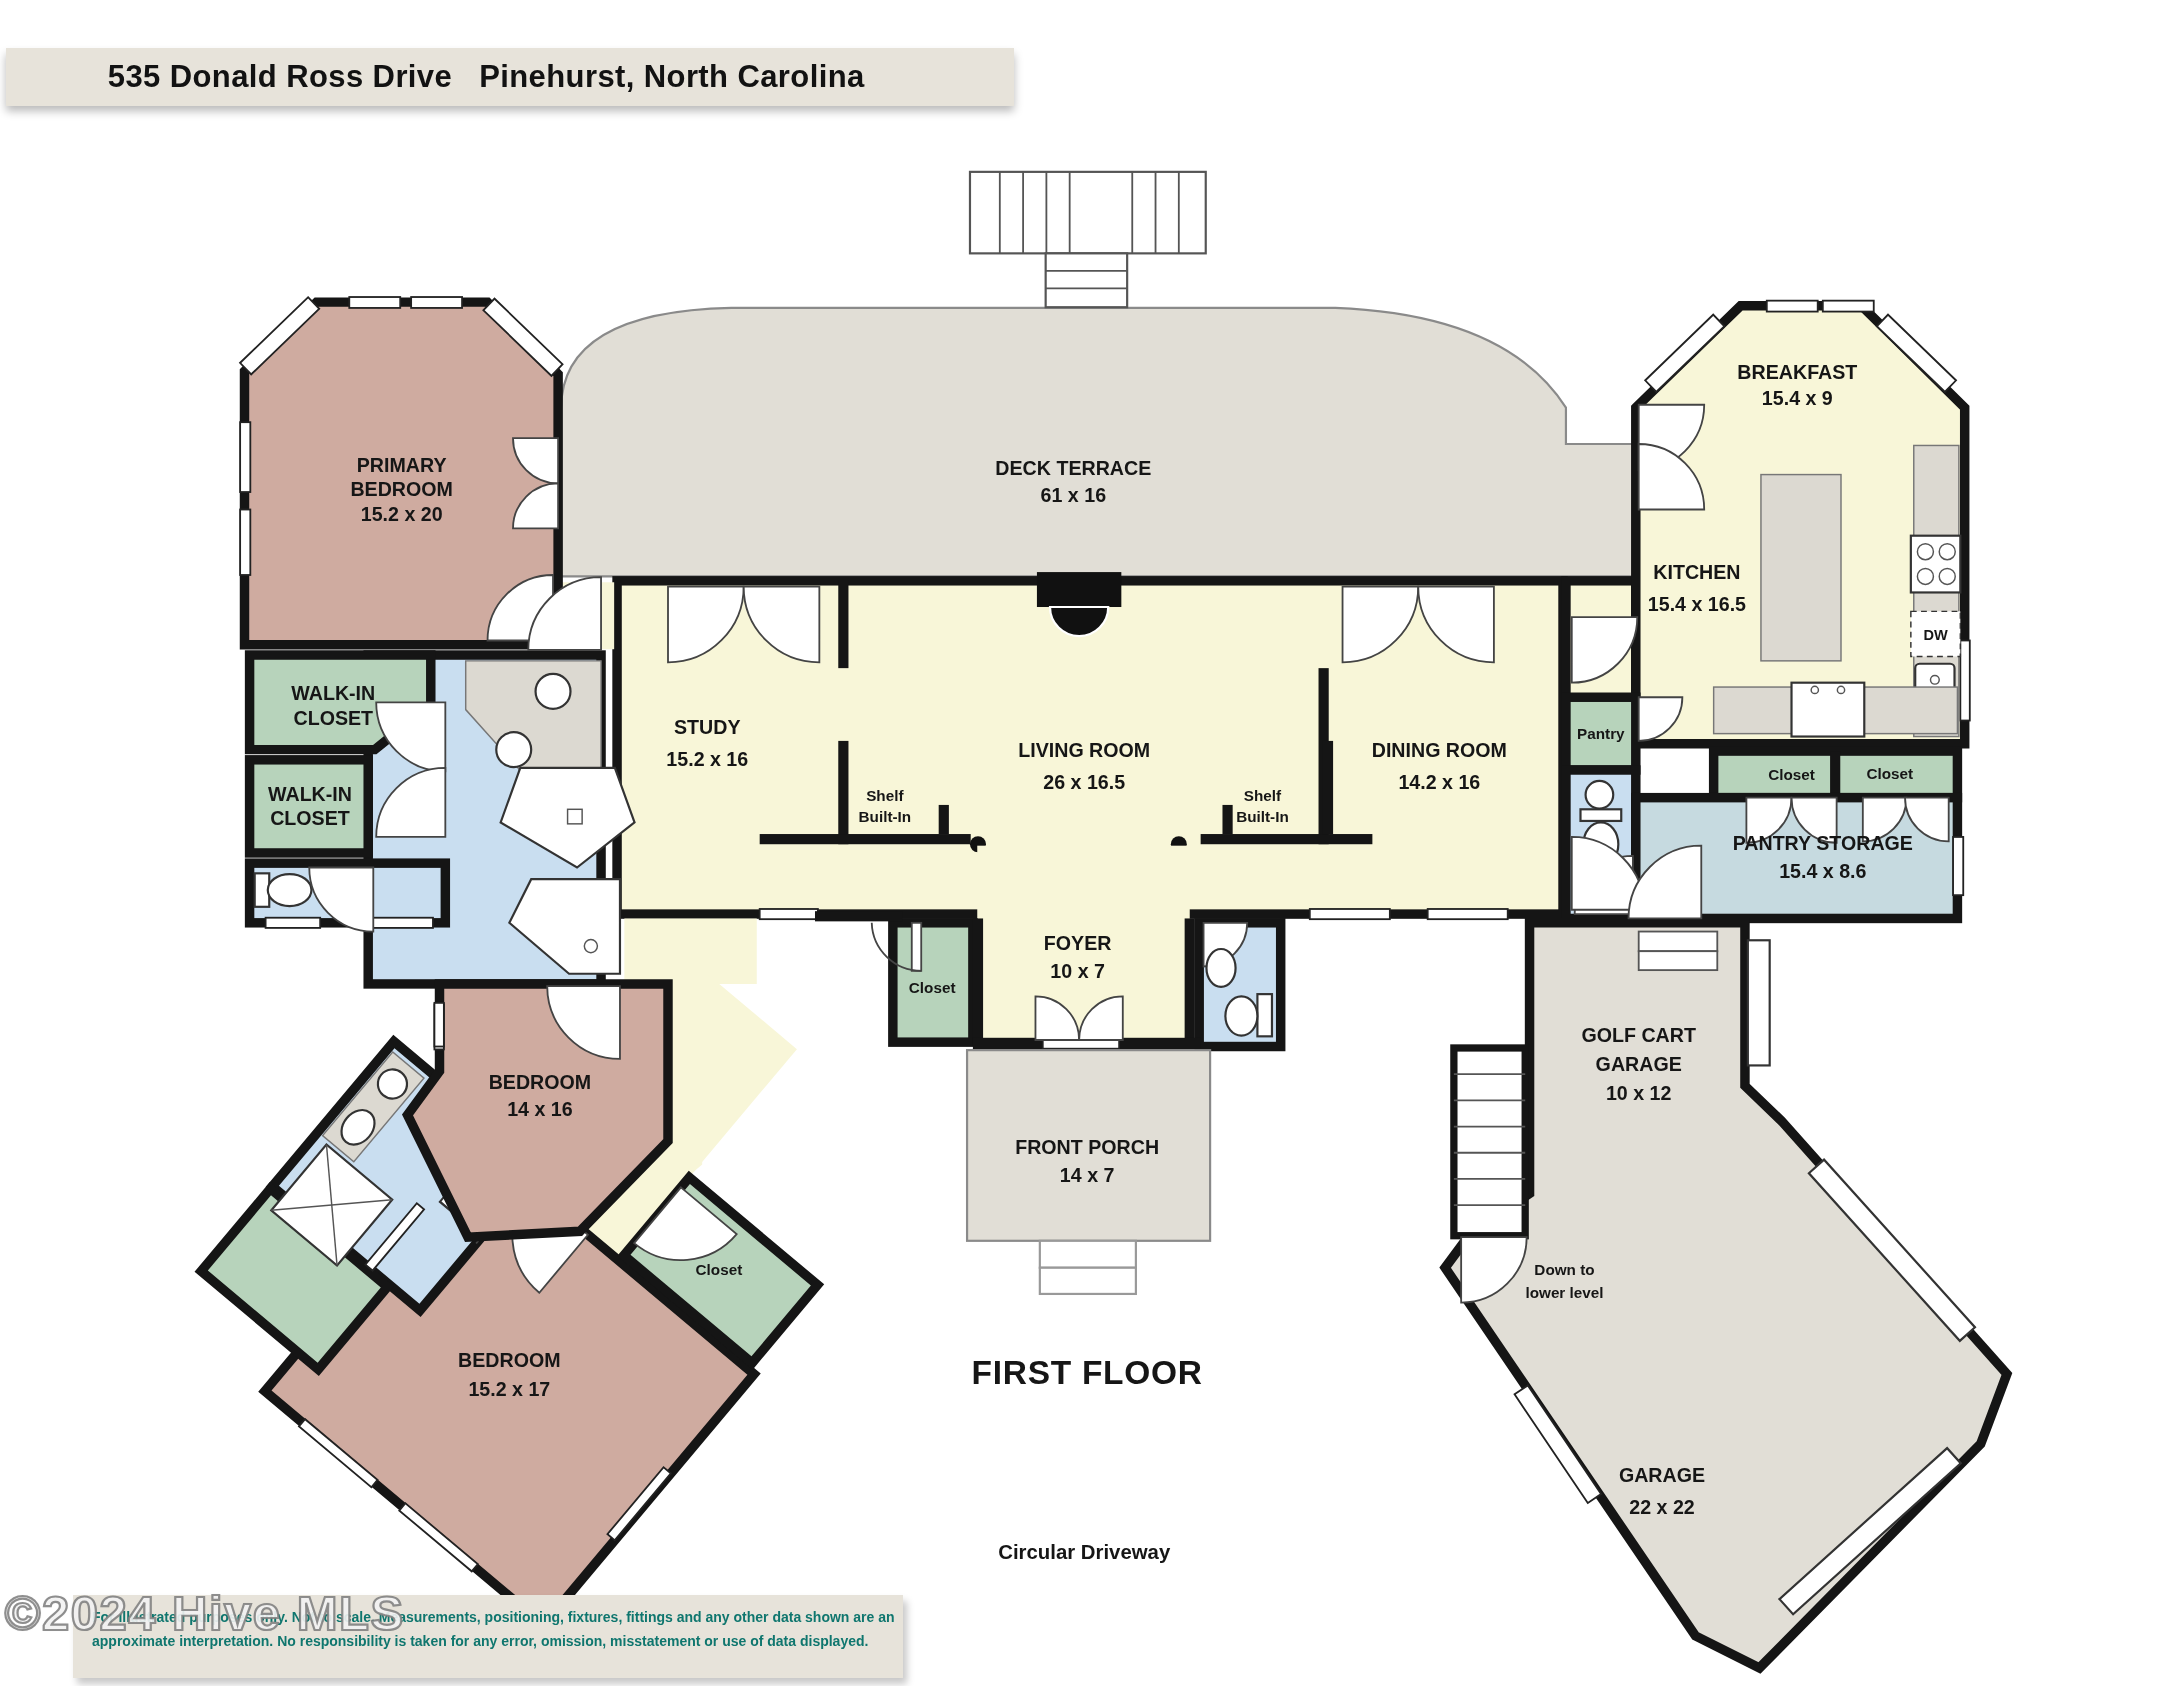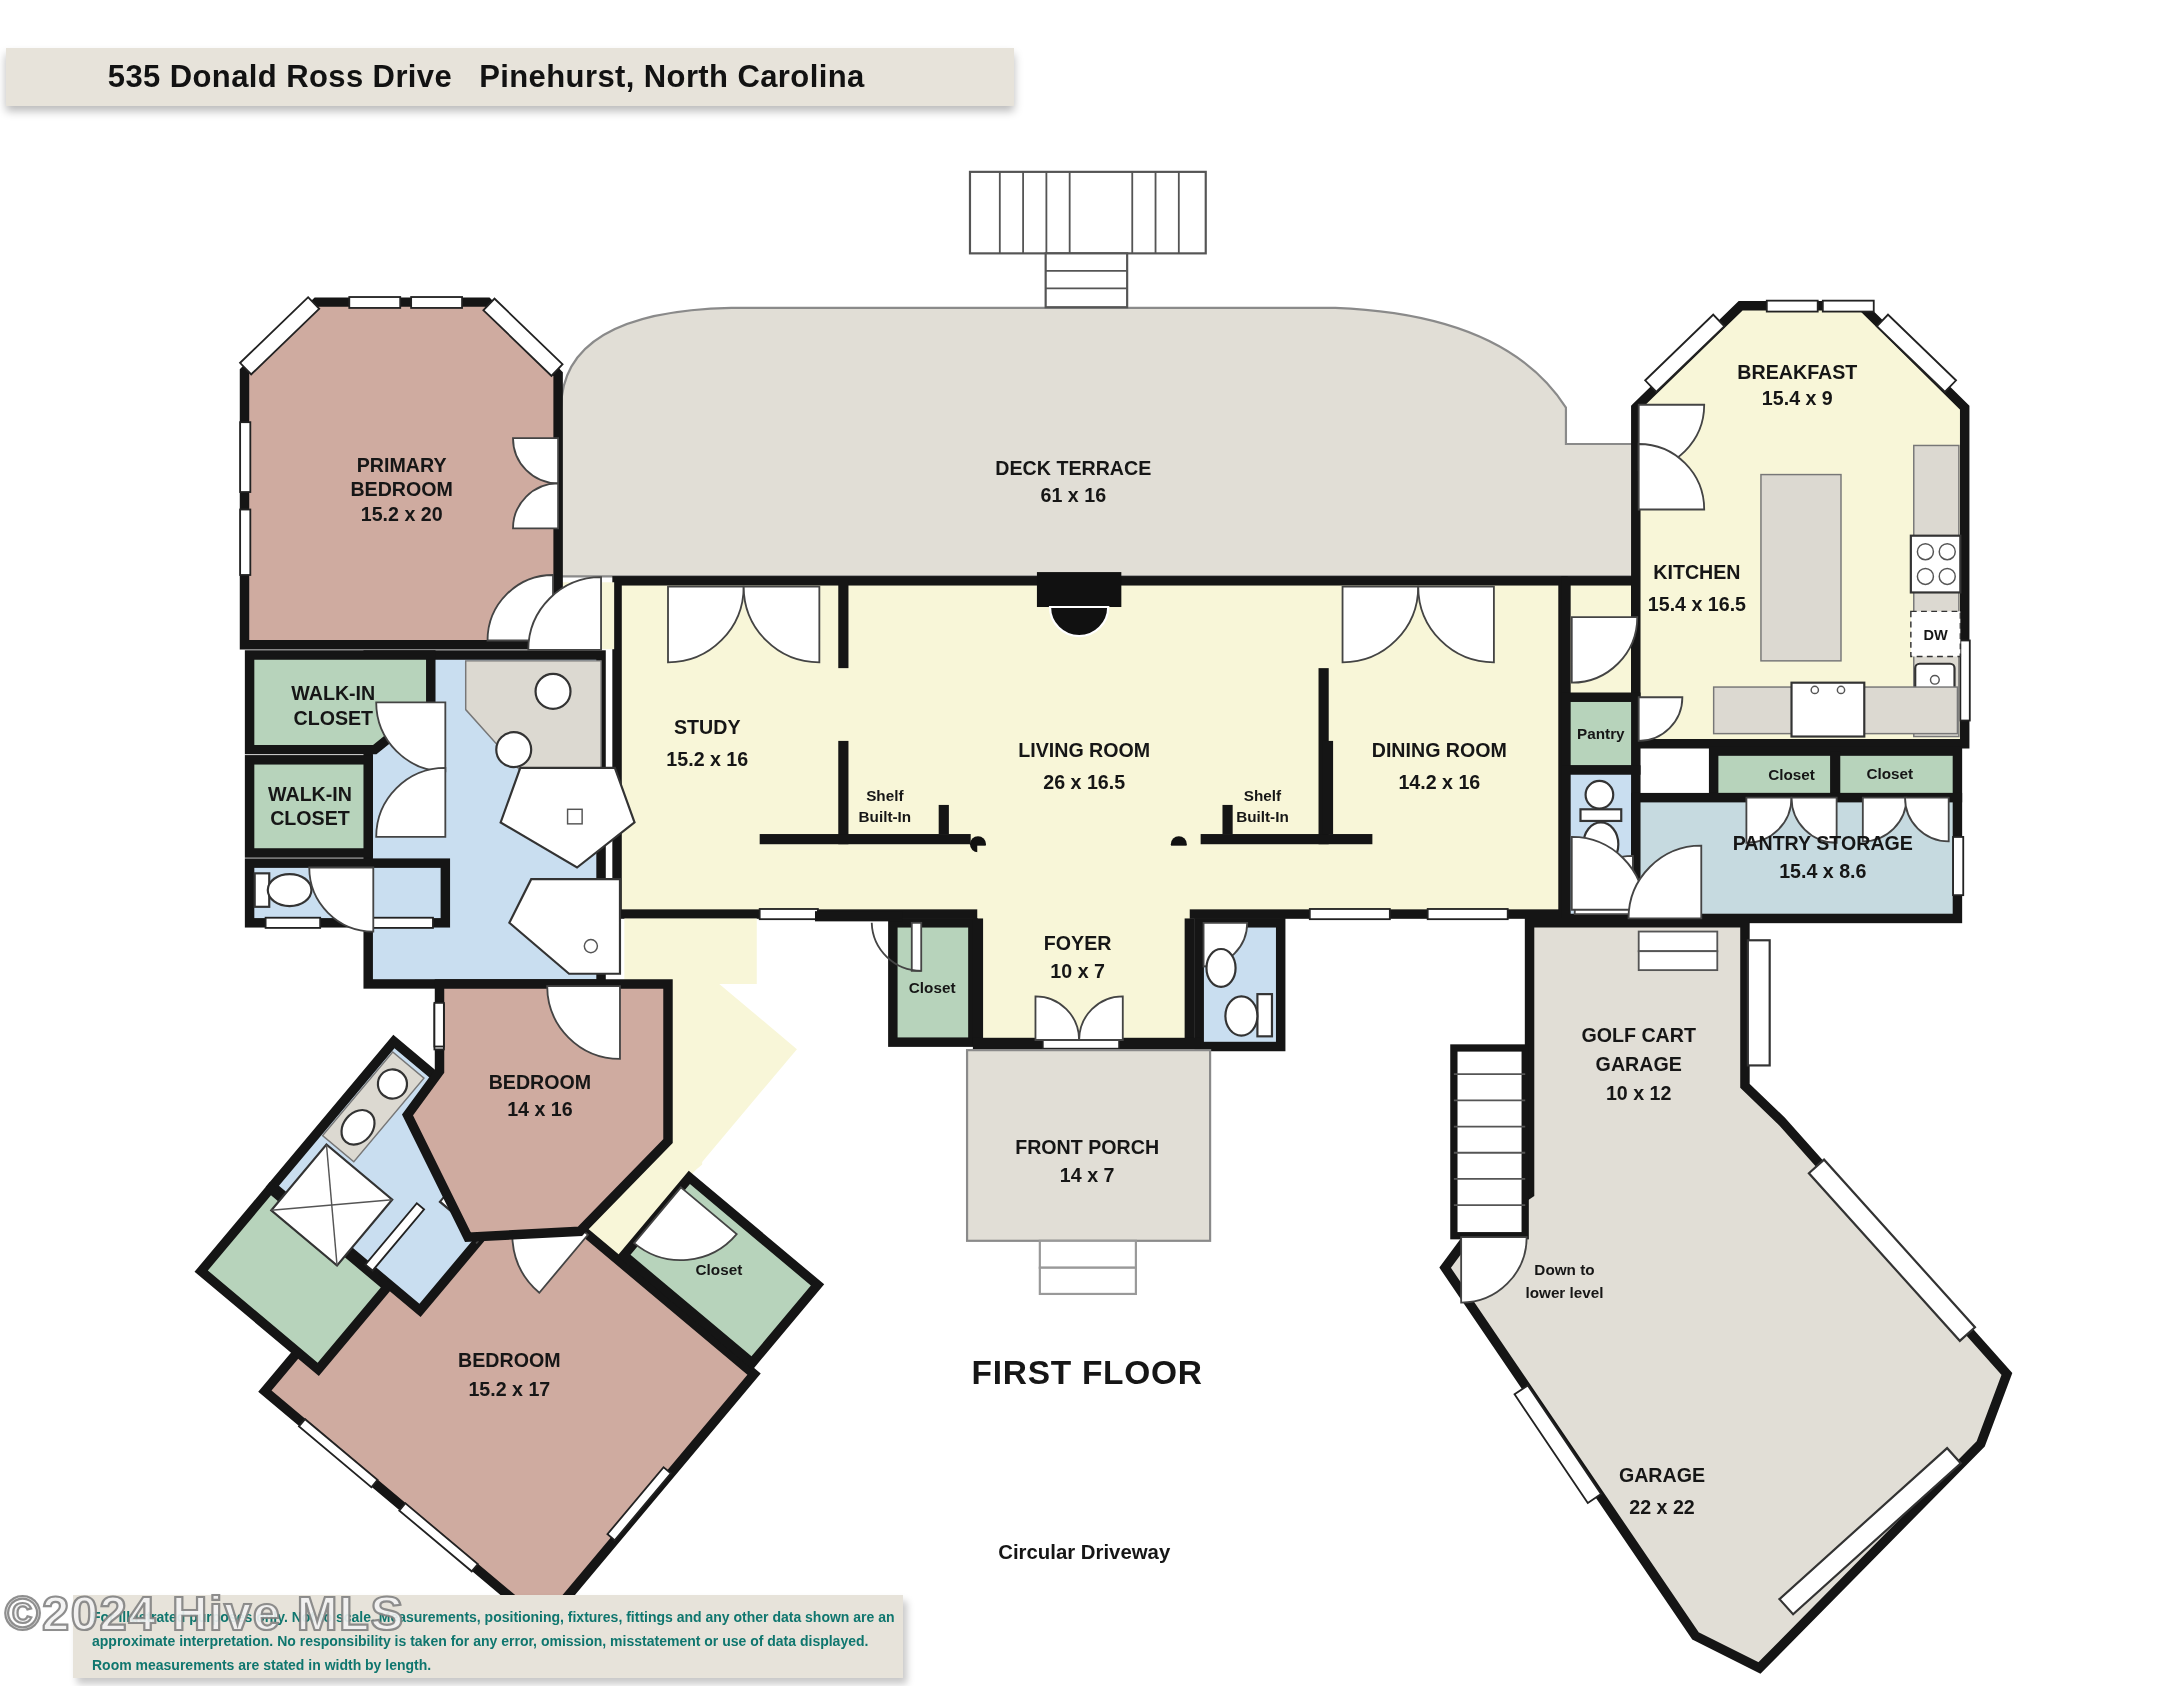--- a/index.html
+++ b/index.html
@@ -366,19 +366,18 @@
   </g>
 </svg>
 
   <div class="header-bar">
     <div class="header-title">535 Donald Ross Drive   Pinehurst, North Carolina</div>
   </div>
 
   <div class="disclaimer">
     <div>For illustrated purposes only. Not to scale. Measurements, positioning, fixtures, fittings and any other data shown are an</div>
     <div>approximate interpretation. No responsibility is taken for any error, omission, misstatement or use of data displayed.</div>
-    <div>Room measurements are stated in width by length.</div>
   </div>
 
   <div class="watermark">©2024 Hive MLS</div>
 
 </div>
 
 
 </body></html>

